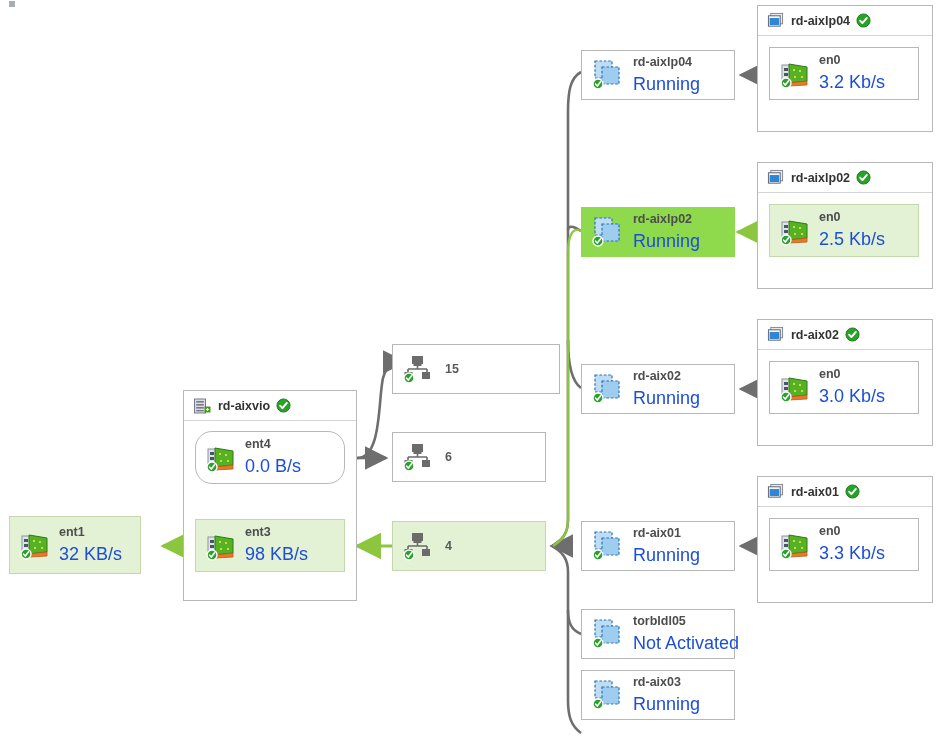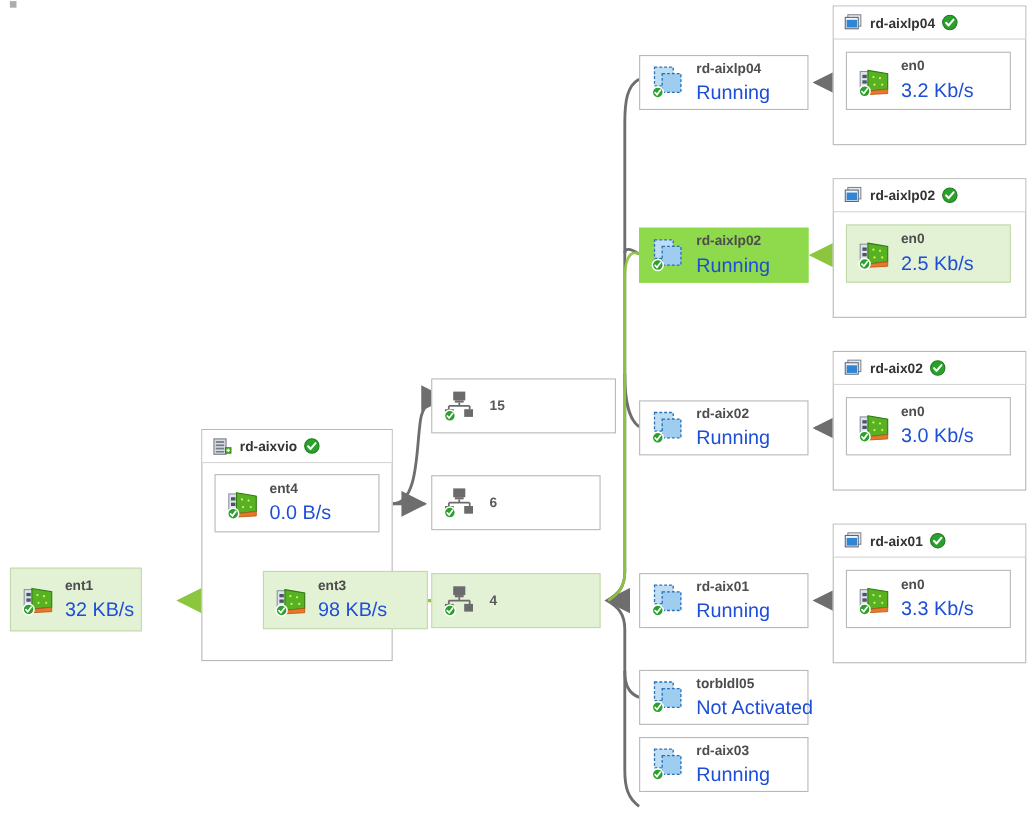--- a/index.html
+++ b/index.html
@@ -129,21 +129,21 @@
       <path d="M757,232 L738,232" stroke="#8cc63f" stroke-width="3" fill="none" marker-end="url(#ahGreen)"></path>
     </g>
     <g>
       <path d="M757,389 L741,389" stroke="#6e6e6e" stroke-width="2.6" fill="none" marker-end="url(#ahG)"></path>
     </g>
     <g>
       <path d="M757,546 L741,546" stroke="#6e6e6e" stroke-width="2.6" fill="none" marker-end="url(#ahG)"></path>
     </g>
   </svg>
 
-  <div class="node sel-light" style="left:9px; top:516px; width:120px; height:58px;">
+  <div class="node sel-light" style="left:9px; top:516px; width:132px; height:58px;">
     <svg class="ico" width="30" height="30" viewBox="0 0 30 30">
       <rect x="2" y="6" width="8" height="17" fill="#dfe3ea" stroke="#8c93a0" stroke-width="1"></rect>
       <rect x="4" y="9" width="4" height="3" fill="#4a5565"></rect>
         <rect x="4" y="14" width="4" height="3" fill="#4a5565"></rect>
       <path d="M9,5 L27,8 L27,22 L9,24 Z" fill="#56b224" stroke="#2f7a12" stroke-width="1"></path>
       <path d="M9,24 L27,22 L27,26 L9,27 Z" fill="#e8792b" stroke="#b85a18" stroke-width="0.8"></path>
       <circle cx="14" cy="11" r="1" fill="#e8ef4a"></circle>
         <circle cx="20" cy="12" r="1" fill="#e8ef4a"></circle>
       <circle cx="15" cy="18" r="1" fill="#e8ef4a"></circle>
         <circle cx="22" cy="18" r="1" fill="#e8ef4a"></circle>
@@ -167,41 +167,41 @@
         <rect x="12" y="10" width="5" height="5" fill="#56b224" stroke="#2f7a12" stroke-width="0.8"></rect>
         <path d="M14.5,11 L14.5,14 M13,12.5 L16,12.5" stroke="#fff" stroke-width="1.1"></path>
       </svg>
       <span class="hd-label">rd-aixvio</span>
       <svg class="ico" width="15" height="15" viewBox="0 0 16 16">
         <circle cx="8" cy="8" r="7" fill="#2aa12a" stroke="#1d7a1d" stroke-width="1"></circle>
         <path d="M4.4,8.2 L6.8,10.8 L11.6,5.2" stroke="#fff" stroke-width="2" fill="none" stroke-linecap="round" stroke-linejoin="round"></path>
       </svg>
     </div>
 
-    <div class="node" style="left:11px; top:40px; width:150px; height:53px;">
+    <div class="node" style="left:11px; top:40px; width:150px; height:53px;border-radius:17px;">
       <svg class="ico" width="30" height="30" viewBox="0 0 30 30">
         <rect x="2" y="6" width="8" height="17" fill="#dfe3ea" stroke="#8c93a0" stroke-width="1"></rect>
         <rect x="4" y="9" width="4" height="3" fill="#4a5565"></rect>
           <rect x="4" y="14" width="4" height="3" fill="#4a5565"></rect>
         <path d="M9,5 L27,8 L27,22 L9,24 Z" fill="#56b224" stroke="#2f7a12" stroke-width="1"></path>
         <path d="M9,24 L27,22 L27,26 L9,27 Z" fill="#e8792b" stroke="#b85a18" stroke-width="0.8"></path>
         <circle cx="14" cy="11" r="1" fill="#e8ef4a"></circle>
           <circle cx="20" cy="12" r="1" fill="#e8ef4a"></circle>
         <circle cx="15" cy="18" r="1" fill="#e8ef4a"></circle>
           <circle cx="22" cy="18" r="1" fill="#e8ef4a"></circle>
         <circle cx="6" cy="24" r="5" fill="#2aa12a" stroke="#fff" stroke-width="1.4"></circle>
         <path d="M3.6,24.2 L5.3,26 L8.4,21.9" stroke="#fff" stroke-width="1.6" fill="none" stroke-linecap="round"></path>
       </svg>
       <div class="txt">
         <div class="nm">ent4</div>
         <div class="sub">0.0 B/s</div>
       </div>
     </div>
 
-    <div class="node sel-light" style="left:11px; top:128px; width:150px; height:53px;margin-left:44px;">
+    <div class="node sel-light" style="left:11px; top:128px; width:150px; height:53px;">
       <svg class="ico" width="30" height="30" viewBox="0 0 30 30">
         <rect x="2" y="6" width="8" height="17" fill="#dfe3ea" stroke="#8c93a0" stroke-width="1"></rect>
         <rect x="4" y="9" width="4" height="3" fill="#4a5565"></rect>
           <rect x="4" y="14" width="4" height="3" fill="#4a5565"></rect>
         <path d="M9,5 L27,8 L27,22 L9,24 Z" fill="#56b224" stroke="#2f7a12" stroke-width="1"></path>
         <path d="M9,24 L27,22 L27,26 L9,27 Z" fill="#e8792b" stroke="#b85a18" stroke-width="0.8"></path>
         <circle cx="14" cy="11" r="1" fill="#e8ef4a"></circle>
           <circle cx="20" cy="12" r="1" fill="#e8ef4a"></circle>
         <circle cx="15" cy="18" r="1" fill="#e8ef4a"></circle>
           <circle cx="22" cy="18" r="1" fill="#e8ef4a"></circle>

